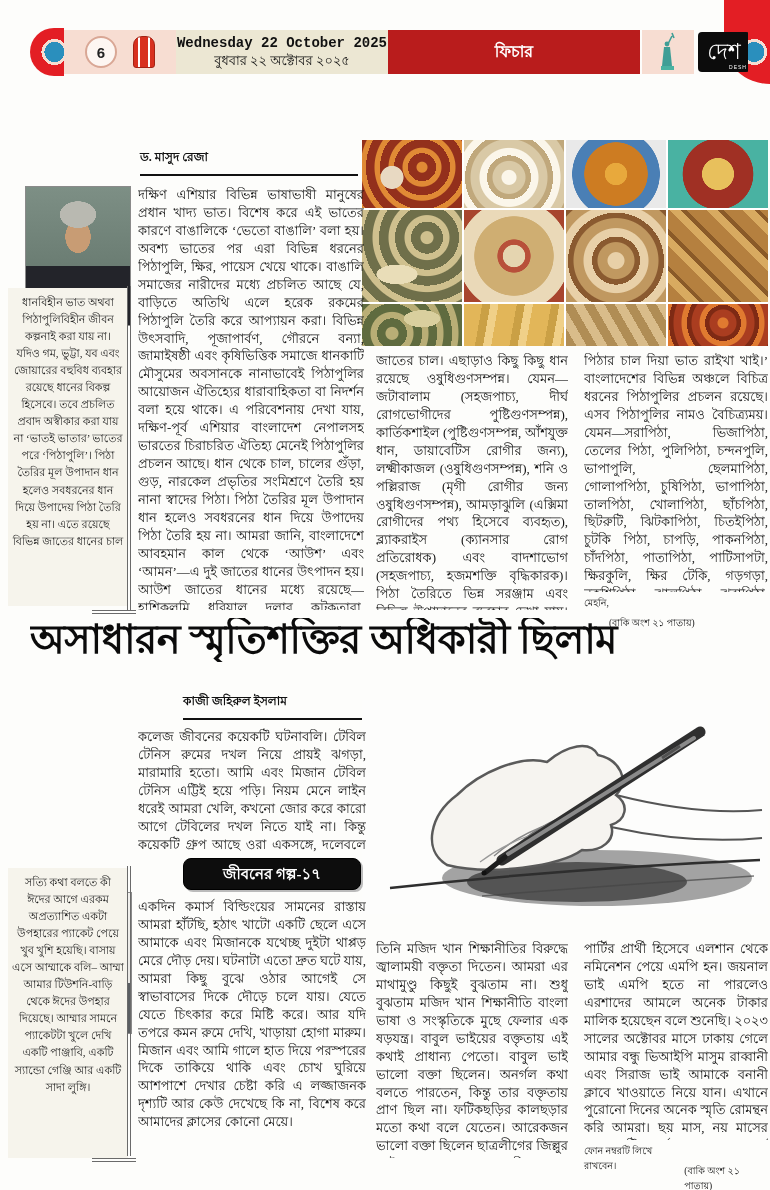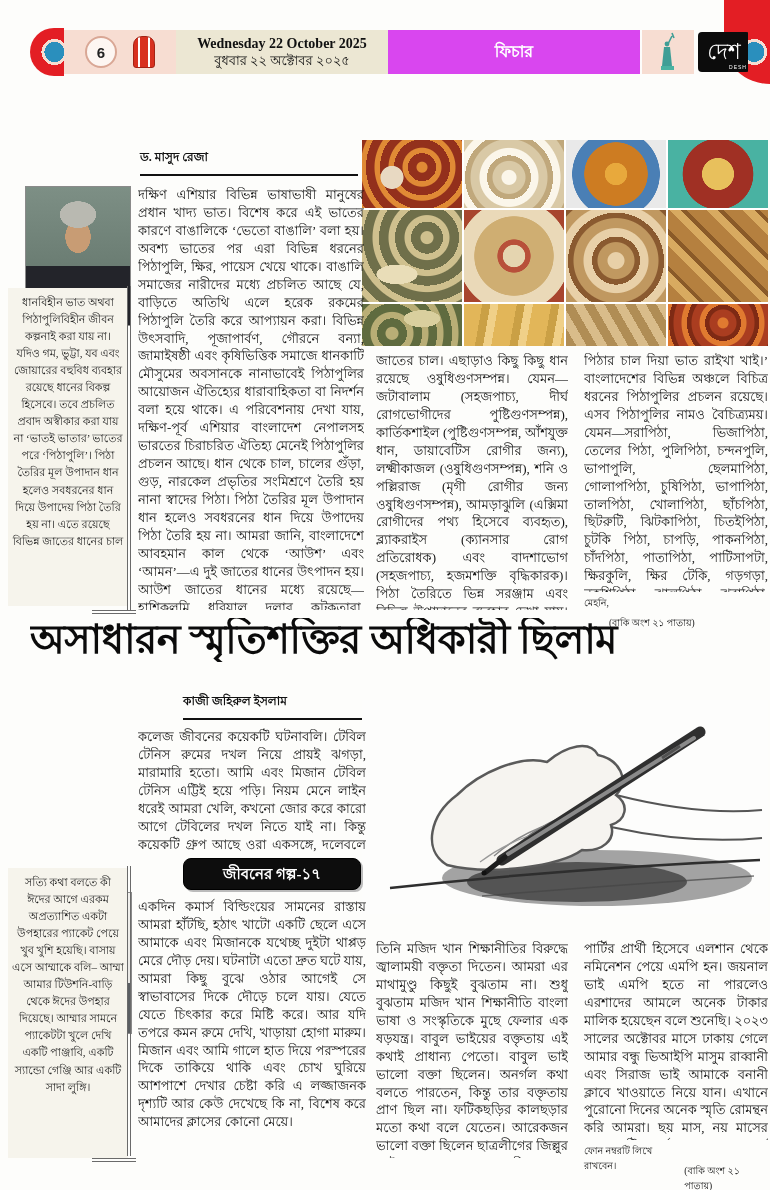--- a/index.html
+++ b/index.html
@@ -10,28 +10,28 @@
   
   .cap{width:34px;height:48px;border-radius:24px 0 0 24px;
        background:radial-gradient(circle at 72% 50%, #2a8fbd 0 10px, #f7ddd2 10px 13px, #e31e24 13px);}
   .cap.right{border-radius:0 24px 24px 0;
        background:radial-gradient(circle at 28% 50%, #2a8fbd 0 10px, #f7ddd2 10px 13px, #e31e24 13px);}
   .corner-swoosh{top:0;right:0;width:46px;height:84px;background:#e31e24;
        border-bottom-left-radius:90px 84px;}
   .panel{height:44px;display:flex;align-items:center;justify-content:center;}
   .panel.pink{background:#f7ddd2;}
   .panel.cream{background:#ece7d3;flex-direction:column;line-height:1.25;}
-  .panel.redbar{background:#d946ef;}
+  .panel.redbar{background:#b91c1c;}
   .pagenum-badge{width:28px;height:28px;border-radius:50%;background:#fdf6f2;
        border:2px solid #d9a795;display:flex;align-items:center;justify-content:center;
        font-weight:bold;font-size:15px;color:#222;font-family:"Liberation Sans",sans-serif;}
   .flag-icon{width:20px;height:30px;margin-left:16px;border-radius:9px 9px 3px 3px;
        background:repeating-linear-gradient(90deg,#d8301f 0 4px,#ffffff 4px 6px,#d8301f 6px 10px);
        border:1px solid #a32315;}
-  .date-en{font-weight:bold;font-size:14px;color:#111;font-family:Liberation Serif, serif;}
+  .date-en{font-weight:bold;font-size:14px;color:#111;font-family:Liberation Mono, monospace;}
   .date-bn{font-size:13px;color:#111;}
   .section-label{color:#fff;font-size:16px;font-weight:bold;}
   .masthead{width:52px;height:40px;background:#0c0c0c;border-radius:4px;color:#fff;
        display:flex;align-items:center;justify-content:center;position:relative;}
   .masthead .bn{font-size:22px;font-weight:normal;line-height:1;}
   .masthead .en{position:absolute;right:3px;bottom:2px;font-size:5px;letter-spacing:1px;
        font-family:"Liberation Sans",sans-serif;}
 
   
   .headline{font-weight:bold;color:#0b0b0b;font-size:40px;line-height:1.1;

